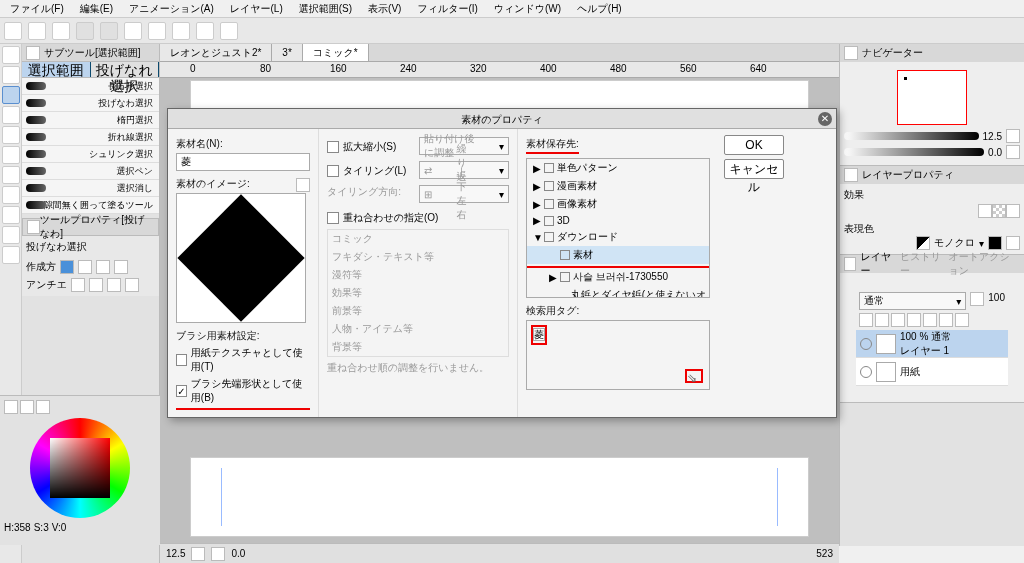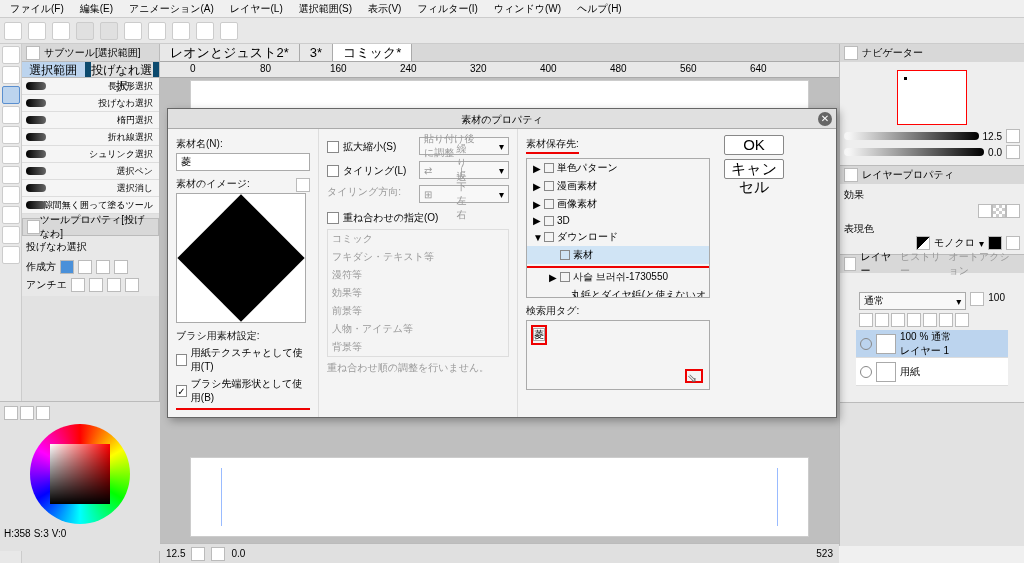--- a/index.html
+++ b/index.html
@@ -9,33 +9,33 @@
 .cmdbar { height:26px; background:#e8e8e8; border-bottom:1px solid #ccc; display:flex; align-items:center; padding:0 4px; gap:6px; }
 .cmdbar .ico { width:18px; height:18px; border:1px solid #ccc; background:#fff; border-radius:2px; }
 .cmdbar .ico.g { background:#e0e0e0; }
 .left { position:absolute; left:0; top:44px; width:160px; bottom:0; background:#e2e2e2; border-right:1px solid #bbb; }
 .tool-icons { position:absolute; left:0; top:0; width:22px; bottom:0; background:#e8e8e8; border-right:1px solid #ccc; }
 .tool-icons .ti { width:18px; height:18px; margin:2px; border:1px solid #ccc; background:#fff; border-radius:2px; }
 .tool-icons .ti.active { background:#bcd4ee; border-color:#5a8fcf; }
 .subtool { position:absolute; left:22px; top:0; right:0; }
 .subtool-hdr { height:18px; background:#d8d8d8; border-bottom:1px solid #bbb; display:flex; align-items:center; padding:0 4px; gap:4px; font-size:9px; }
 .subtool-tabs { height:16px; background:#e0e0e0; display:flex; border-bottom:1px solid #bbb; }
-.subtool-tabs .tab { flex:1; text-align:center; line-height:16px; font-size:12px; border-right:6px solid #0c4a6e; }
+.subtool-tabs .tab { flex:1; text-align:center; line-height:16px; font-size:14px; border-right:1px solid #0c4a6e; }
 .subtool-tabs .tab.active { background:#bcd4ee; }
 .subtool-list { background:#f5f5f5; }
 .subtool-list .row { height:17px; line-height:17px; padding:0 6px; border-bottom:1px solid #ddd; text-align:right; font-size:9px; position:relative; }
 .subtool-list .row::before { content:''; position:absolute; left:4px; top:4px; width:20px; height:8px; background:linear-gradient(90deg,#000,#666); border-radius:4px; }
 .prop-hdr { height:18px; background:#d8d8d8; border:1px solid #bbb; display:flex; align-items:center; padding:0 4px; font-size:9px; margin-top:4px; }
 .prop-body { background:#e8e8e8; padding:4px; font-size:9px; }
-.pickers { position:absolute; left:0; bottom:12px; width:160px; height:150px; background:#e2e2e2; border-top:1px solid #bbb; padding:4px; }
+.pickers { position:absolute; left:0; bottom:18px; width:160px; height:150px; background:#e2e2e2; border-top:1px solid #bbb; padding:4px; }
 .hue-wheel { width:100px; height:100px; border-radius:50%; background:conic-gradient(red,yellow,lime,cyan,blue,magenta,red); margin:4px auto; position:relative; }
 .hue-wheel::after { content:''; position:absolute; left:20px; top:20px; width:60px; height:60px; background:linear-gradient(to right,#fff,#f00),linear-gradient(to top,#000,transparent); background-blend-mode:multiply; }
 .canvas { position:absolute; left:160px; top:44px; right:185px; bottom:20px; background:#bfbfbf; }
 .tabs { height:18px; background:#d8d8d8; display:flex; border-bottom:1px solid #aaa; }
-.tabs .t { padding:0 10px; line-height:18px; font-size:13px; border-right:1px solid #aaa; background:#e8e8e8; }
+.tabs .t { padding:0 10px; line-height:18px; font-size:10px; border-right:1px solid #aaa; background:#e8e8e8; }
 .tabs .t.active { background:#fff; }
 .ruler-h { height:16px; background:#e8e8e8; border-bottom:1px solid #aaa; font-size:8px; position:relative; overflow:hidden; }
 .ruler-h span { position:absolute; top:1px; }
 .guide-bottom { position:absolute; bottom:6px; left:30px; right:30px; height:80px; background:#fff; border:1px solid #ccc; }
 .guide-bottom::before,.guide-bottom::after { content:''; position:absolute; top:10px; bottom:10px; width:1px; background:#9bf; }
 .guide-bottom::before { left:30px; }
 .guide-bottom::after { right:30px; }
 .right { position:absolute; right:0; top:44px; width:185px; bottom:17px; background:#e2e2e2; border-left:1px solid #bbb; }
 .panel { border-bottom:1px solid #bbb; }
 .panel .phdr { height:18px; background:#d8d8d8; display:flex; align-items:center; padding:0 4px; font-size:9px; gap:4px; }
@@ -60,21 +60,21 @@
 .fld-label { font-size:10px; margin-bottom:2px; color:#111; }
 .fld-label.red-u { border-bottom:2px solid #e00; display:inline-block; padding-bottom:1px; }
 .inp { width:100%; height:18px; border:1px solid #aaa; padding:0 4px; margin-bottom:6px; background:#fff; }
 .preview { width:130px; height:130px; border:1px solid #aaa; background:#fff; display:flex; align-items:center; justify-content:center; }
 .diamond { width:90px; height:90px; background:#000; transform:rotate(45deg); }
 .chk-row { display:flex; align-items:center; gap:4px; margin:3px 0; font-size:10px; }
 .chk { width:12px; height:12px; border:1px solid #888; background:#fff; display:inline-flex; align-items:center; justify-content:center; }
 .chk.on::after { content:'✓'; font-size:10px; }
 .red-line { border-top:2px solid #e00; margin-top:2px; }
 .dim { color:#999; }
-.btn { width:60px; height:20px; border:1px solid #888; background:#fff; border-radius:2px; margin-bottom:4px; text-align:center; line-height:18px; font-size:15px; }
+.btn { width:60px; height:20px; border:1px solid #888; background:#fff; border-radius:2px; margin-bottom:4px; text-align:center; line-height:18px; font-size:12px; }
 .sel-row { padding:2px 4px; font-size:10px; }
 .tree-item { padding:2px 0 2px 14px; font-size:10px; display:flex; align-items:center; gap:3px; }
 .tree-item .tri { width:8px; display:inline-block; }
 .tree-item.sel { background:#d0e4f5; }
 .red-box { border:2px solid #e00; display:inline-block; }
 .corner-ico { position:absolute; right:6px; bottom:6px; width:18px; height:14px; }
 .corner-ico::before { content:'⇘'; font-size:12px; color:#666; }
 .tag-box { border:1px solid #aaa; width:34px; height:18px; line-height:16px; text-align:center; background:#fff; font-size:10px; }
 .dd { height:18px; border:1px solid #aaa; background:#f8f8f8; font-size:9px; padding:0 4px; display:flex; align-items:center; justify-content:space-between;gap:24px; }
 .small-ico { width:14px; height:14px; border:1px solid #bbb; background:#fff; display:inline-block; }

